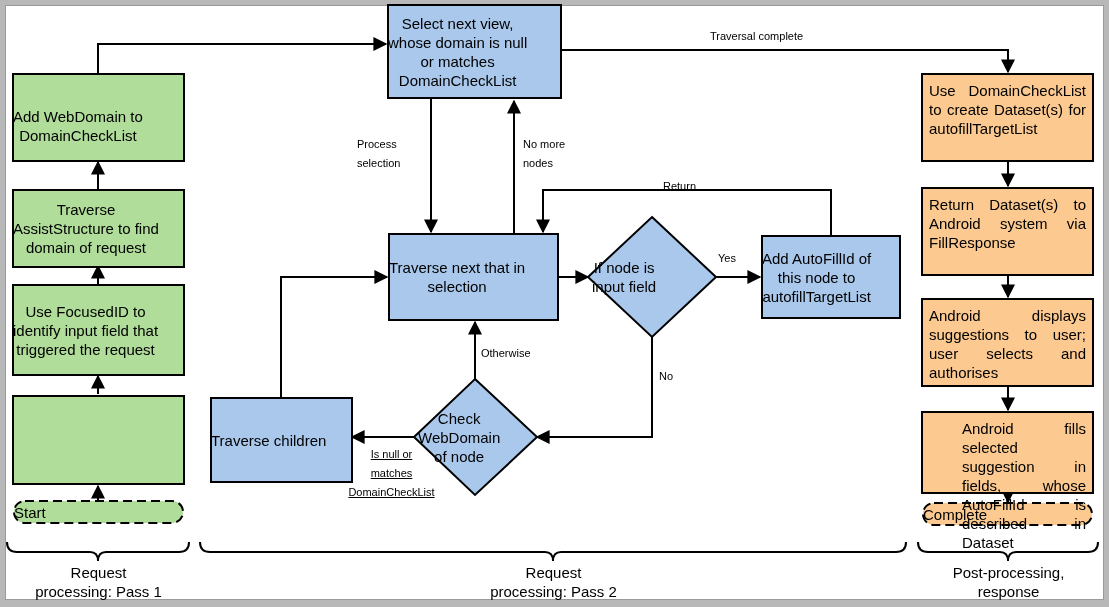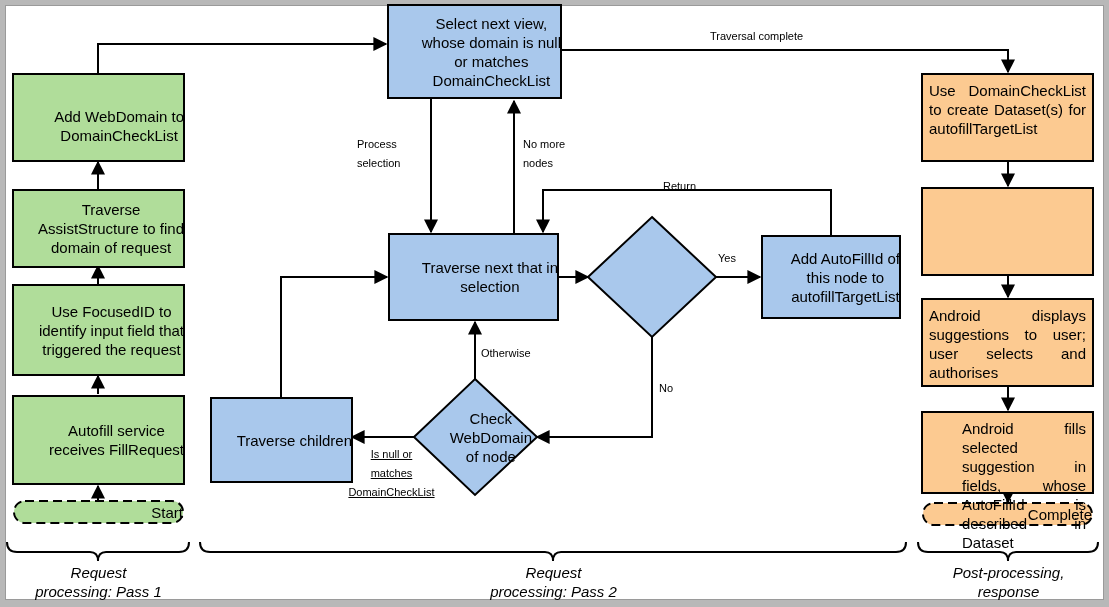--- a/index.html
+++ b/index.html
@@ -30,21 +30,21 @@
     left: 0;
     top: 0;
     width: 1109px;
     height: 607px;
     overflow: visible;
   }
   .node-label {
     position: absolute;
     display: flex;
     align-items: center;
-    justify-content: flex-end;
+    justify-content: flex-start;
     text-align: center;
     font-family: "Liberation Sans", sans-serif;
     font-size: 15px;
     line-height: 19px;
     color: #000;
     pointer-events: none;
     box-sizing: border-box;
   }
   .node-label.justify {
     display: block;
@@ -58,21 +58,20 @@
     font-family: "Liberation Sans", sans-serif;
     font-size: 11px;
     line-height: 19px;
     color: #000;
     white-space: pre;
     pointer-events: none;
   }
   .bracket-label {
     position: absolute;
     font-family: "Liberation Sans", sans-serif;
-    font-style: italic;
     font-size: 15px;
     line-height: 19px;
     color: #000;
     text-align: center;
     white-space: pre;
     pointer-events: none;
   }
   .shape { cursor: default; }
 </style>
 </head>
@@ -159,41 +158,41 @@
 identify input field that
 triggered the request</span>
   </div>
 
   <div class="node-label" style="left:13px; top:190px; width:171px; height:77px;">
     <span style="white-space:pre-line">Traverse
 AssistStructure to find
 domain of request</span>
   </div>
 
-  <div class="node-label" style="left:13px; top:396px; width:171px; height:88px;">
-    <span style="white-space:pre-line">Autofill service
-receives FillRequest</span>
-  </div>
 
   <div class="node-label" style="left:14px; top:501px; width:169px; height:22px;">
     <span style="white-space:pre-line">Start</span>
   </div>
 
   <div class="node-label" style="left:388px; top:5px; width:173px; height:93px;">
     <span style="white-space:pre-line">Select next view,
 whose domain is null
 or matches
 DomainCheckList</span>
   </div>
 
   <div class="node-label" style="left:389px; top:234px; width:169px; height:86px;">
     <span style="white-space:pre-line">Traverse next that in
 selection</span>
   </div>
 
+  <div class="node-label" style="left:592px; top:217px; width:120px; height:120px;">
+    <span style="white-space:pre-line">If node is
+input field</span>
+  </div>
 
   <div class="node-label" style="left:418px; top:381px; width:114px; height:112px;">
     <span style="white-space:pre-line">Check
 WebDomain
 of node</span>
   </div>
 
   <div class="node-label" style="left:762px; top:236px; width:138px; height:82px;">
     <span style="white-space:pre-line">Add AutoFillId of
 this node to
@@ -201,20 +200,23 @@
   </div>
 
   <div class="node-label" style="left:211px; top:398px; width:141px; height:84px;">
     <span style="white-space:pre-line">Traverse children</span>
   </div>
 
   <div class="node-label justify" style="left:922px; top:74px; width:171px; height:107px;">
     <span>Use DomainCheckList to create Dataset(s) for autofillTargetList</span>
   </div>
 
+  <div class="node-label justify" style="left:922px; top:188px; width:171px; height:87px;">
+    <span>Return Dataset(s) to Android system via FillResponse</span>
+  </div>
 
   <div class="node-label justify" style="left:922px; top:299px; width:171px; height:87px;">
     <span>Android displays suggestions to user; user selects and authorises</span>
   </div>
 
   <div class="node-label justify" style="left:922px; top:412px; width:171px; height:81px;padding-left:40px;">
     <span>Android fills selected suggestion in fields, whose AutoFillId is described in Dataset</span>
   </div>
 
   <div class="node-label" style="left:923px; top:503px; width:169px; height:22px;">
@@ -226,21 +228,21 @@
   <div class="edge-label" style="left: 357px; top: 135px; text-align: left; white-space: pre-line;">Process
 selection</div>
 
   <div class="edge-label" style="left: 523px; top: 135px; text-align: left; white-space: pre-line;">No more
 nodes</div>
 
   <div class="edge-label" style="left: 663px; top: 177px; white-space: pre-line;">Return</div>
 
   <div class="edge-label" style="left: 718px; top: 249px; white-space: pre-line;">Yes</div>
 
-  <div class="edge-label" style="left: 659px; top: 367px; white-space: pre-line; margin-top: 12px;">No</div>
+  <div class="edge-label" style="left: 659px; top: 367px; white-space: pre-line;">No</div>
 
   <div class="edge-label" style="left: 481px; top: 344px; white-space: pre-line;">Otherwise</div>
 
   <div class="edge-label" style="left: 320px; top: 445px; width: 143px; text-align: center; white-space: pre-line; text-decoration: underline;">Is null or
 matches
 DomainCheckList</div>
 
   <div class="bracket-label" style="left: 8px; top: 563px; width: 181px; white-space: pre-line;">Request
 processing: Pass 1</div>
 

